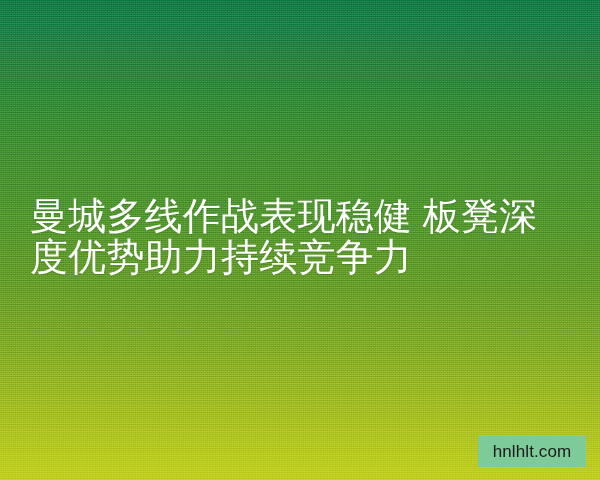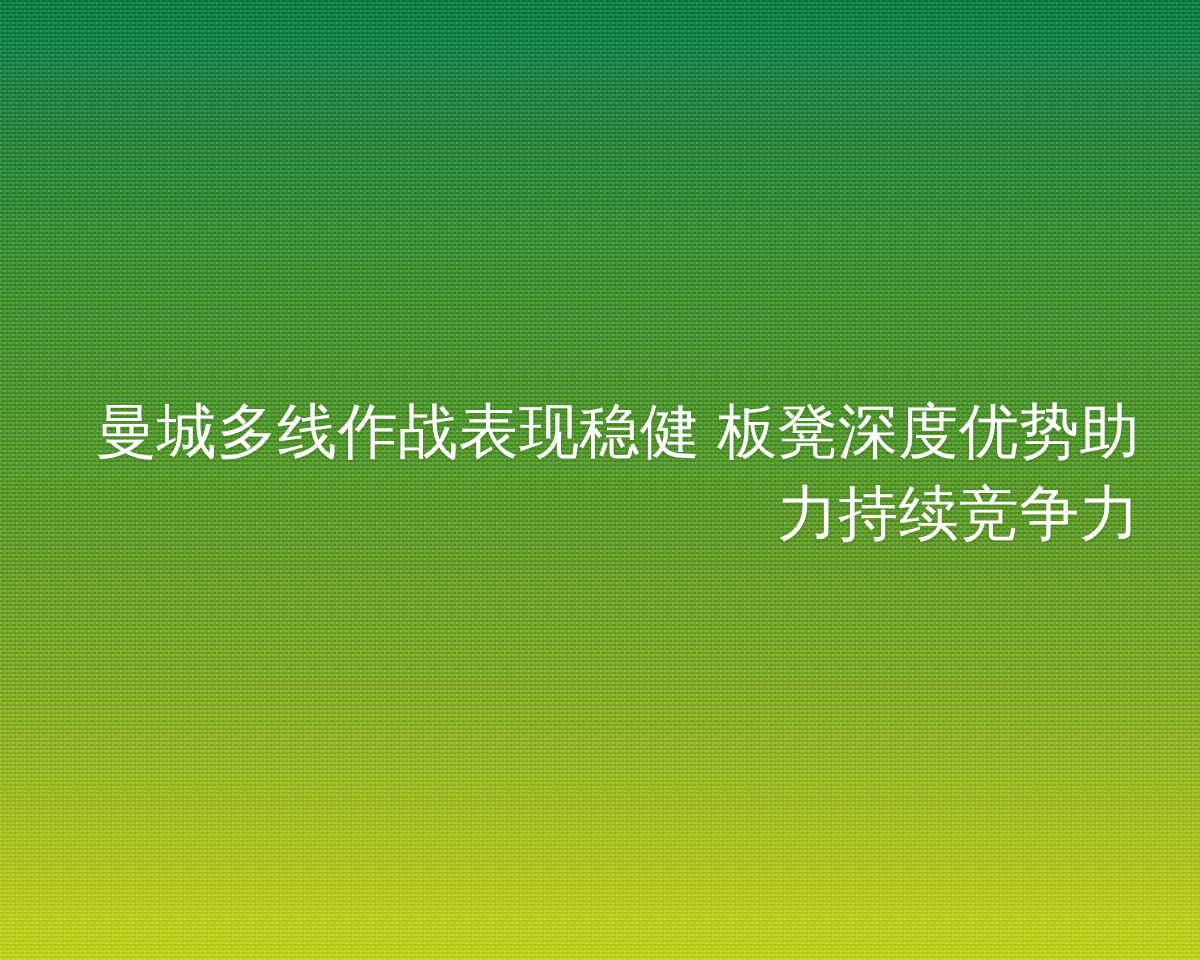--- a/index.html
+++ b/index.html
@@ -56,23 +56,23 @@
   }
 
   
   .headline {
     position: absolute;
     left: 0;
     right: 0;
     top: 196px;
     padding: 0 30px;
     box-sizing: border-box;
-    text-align: right;
+    text-align: left;
     color: #ffffff;
-    font-size: 30px;
+    font-size: 38px;
     line-height: 41px;
     font-weight: 400;
     letter-spacing: 0.2px;
     white-space: normal;
     text-shadow: 0 1px 2px rgba(0,0,0,0.12);
   }
 
   
   .watermark {
     position: absolute;
@@ -99,14 +99,17 @@
 <body>
 
 <div id="banner">
 
   <div class="bg-gradient"></div>
   <div class="bg-noise"></div>
   <div class="bg-noise2"></div>
 
   <div class="headline">曼城多线作战表现稳健 板凳深度优势助力持续竞争力</div>
 
+  <div class="watermark">
+    <span class="watermark-text">hnlhlt.com</span>
+  </div>
 
 </div>
 
 </body></html>

